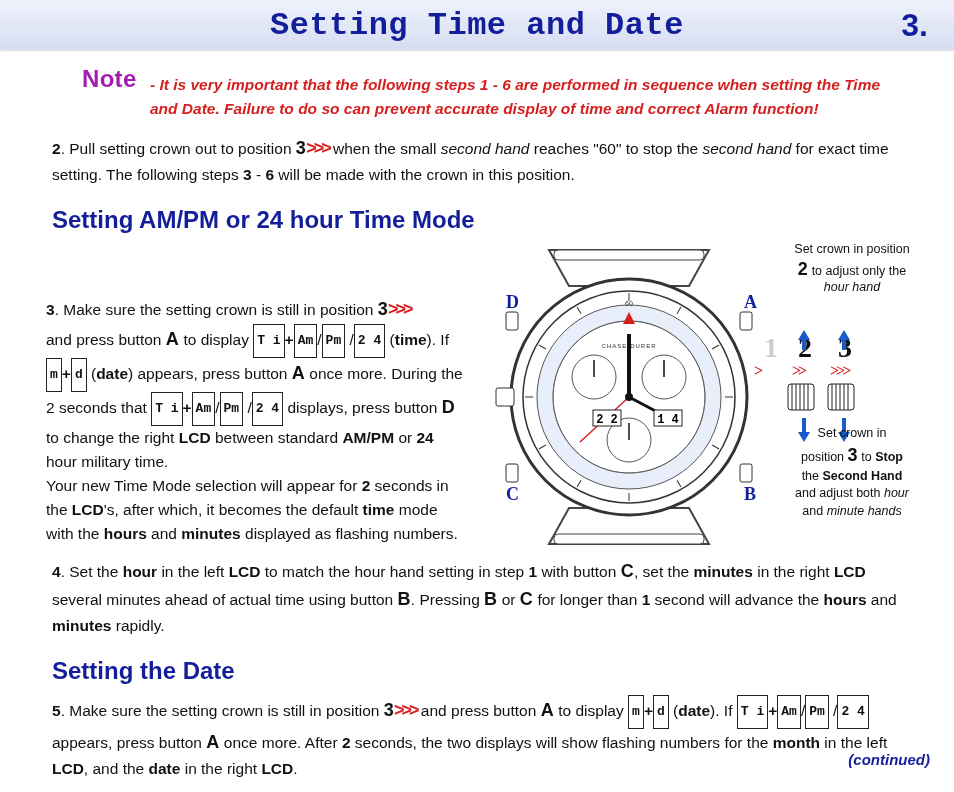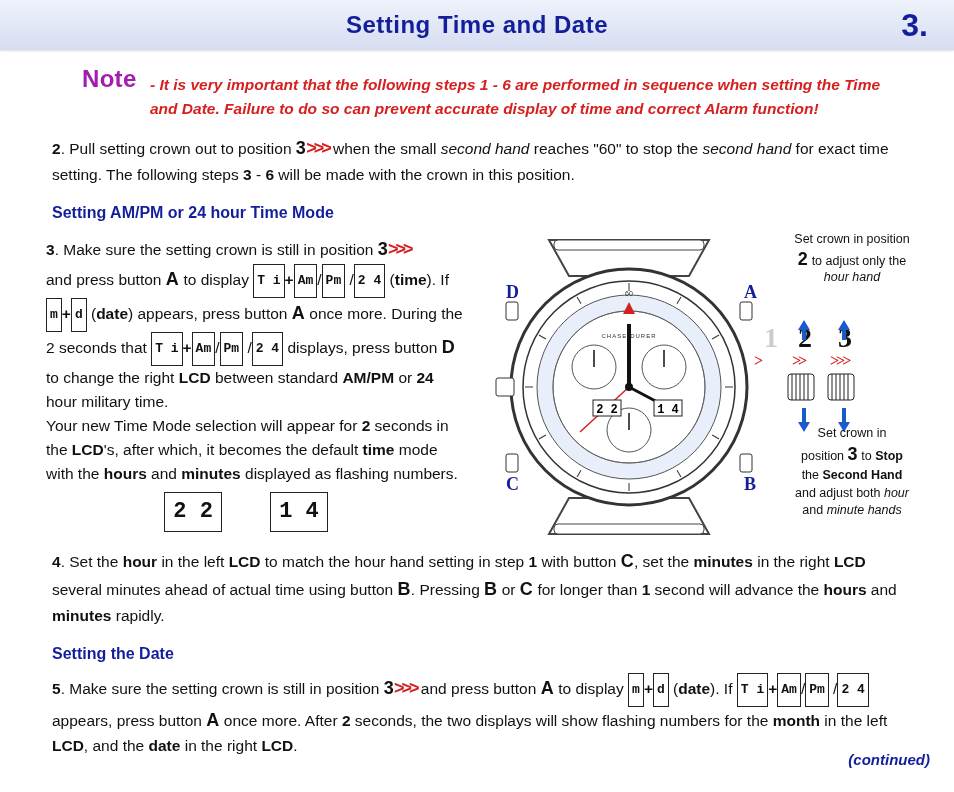--- a/index.html
+++ b/index.html
@@ -22,22 +22,22 @@
     width: 100%;
     height: 50px;
     background: linear-gradient(#eef2fb, #d6ddf1);
     display: flex;
     align-items: center;
     justify-content: center;
     position: relative;
     box-shadow: 0 1px 2px rgba(0,0,0,.15);
   }
   .title {
-    font-family: Liberation Sans, sans-serif;
-    font-size: 24px;
+    font-family: Liberation Mono, monospace;
+    font-size: 32px;
     font-weight: 900;
     color: #131e9a;
     letter-spacing: .5px;
     font-stretch: condensed;
   }
   .pagenum {
     position: absolute;
     right: 26px;
     font-family: "Arial Narrow", Impact, "Arial Black", sans-serif;
     font-size: 32px;
@@ -51,21 +51,21 @@
     line-height: 1.55;
   }
   .note b.red { color: #a21caf; font-family: "Arial Narrow", Impact, sans-serif; font-size: 24px; font-weight: 900; letter-spacing: .3px; }
   .note em, .emred { color: #d61f1f; font-style: italic; font-weight: 700; }
   .note { margin-bottom: 14px; padding-left: 36px; }
   .note .notebody { padding-left: 68px; display: block; margin-top: -24px; }
   .step { margin: 6px 0 6px 6px; }
   .step .num { font-weight: 700; }
   .bm { font-family: "Arial Narrow", Impact, sans-serif; font-weight: 900; color: #111; font-size: 18px; letter-spacing: .3px; }
   .chev { font-family: "Arial Narrow", Impact, sans-serif; font-weight: 900; color: #d61f1f; font-size: 18px; letter-spacing: -3px; }
-  .sect { color: #131e9a; font-weight: 700; font-size: 16px; margin: 14px 0 4px 6px; }
+  .sect { color: #131e9a; font-weight: 700; font-size: 24px; margin: 14px 0 4px 6px; }
   .cols {
     display: flex;
     gap: 18px;
     align-items: flex-end;
   }
   .leftcol { flex: 0 0 420px; }
   .rightcol { flex: 1; position: relative; }
   .lcdbox {
     display: inline-block;
     border: 1px solid #222;
@@ -112,21 +112,21 @@
     font-size: 15px;
   }
   .watchbox {
     width: 440px;
     position: relative;
     font-size: 12px;
     color: #111;
     text-decoration: underline;
   }
   .watchtext-right { position:absolute; top:0; right:-18px; width:180px; text-align:center; font-size:12.5px; line-height:1.25; }
-  .watchtext-rightlow { position:absolute; bottom:22px; right:-18px; width:180px; text-align:center; font-size:12.5px; line-height:1.4; }
+  .watchtext-rightlow { position:absolute; bottom:32px; right:-18px; width:180px; text-align:center; font-size:12.5px; line-height:1.4; }
   svg { display:block; }
 </style>
 </head>
 <body>
 
 <div class="page">
   <div class="titlebar">
     <div class="title">Setting Time and Date</div>
     <div class="pagenum">3.</div>
   </div>
@@ -147,24 +147,20 @@
 
     <div class="cols">
       <div class="leftcol">
         <div class="step" style="margin-left:0">
           <span class="num">3</span><span>. Make sure the setting crown is still in position </span><span class="bm">3</span><span class="chev">&gt;&gt;&gt;</span><br>
           <span> and press button </span><span class="bm">A</span><span> to display </span>
           <span class="lcdbox">T i</span><span class="strong">+</span><span class="lcdbox">Am</span><span>/</span><span class="lcdbox">Pm</span><span> /</span><span class="lcdbox">2 4</span>
           <span> (</span><span class="strong">time</span><span>). If  </span><span class="lcdbox">m</span><span class="strong">+</span><span class="lcdbox">d</span><span>  (</span><span class="strong">date</span><span>) appears, press button </span><span class="bm">A</span><span> once more. During the 2 seconds that </span>
           <span class="lcdbox">T i</span><span class="strong">+</span><span class="lcdbox">Am</span><span>/</span><span class="lcdbox">Pm</span><span> /</span><span class="lcdbox">2 4</span><span>  displays, press button </span><span class="bm">D</span><span> to change the right </span><span class="strong">LCD</span><span> between standard </span><span class="strong">AM/PM</span><span> or </span><span class="strong">24</span><span> hour military time.</span><br>
           <span>Your new Time Mode selection will appear for </span><span class="strong">2</span><span> seconds in the </span><span class="strong">LCD</span><span>'s, after which, it becomes the default </span><span class="strong">time</span><span> mode with the </span><span class="strong">hours</span><span> and </span><span class="strong">minutes</span><span> displayed as flashing numbers.</span>
-        </div>
-        <div class="flashrow">
-          <span class="flash">2 2</span>
-          <span class="flash">1 4</span>
         </div>
       </div>
 
       <div class="rightcol">
         <div class="watchbox">
           <div class="watchtext-right">
             <span>Set crown in position</span><br>
             <span class="bm">2</span><span> to adjust only the</span><br>
             <em class="it">hour hand</em>
           </div>

